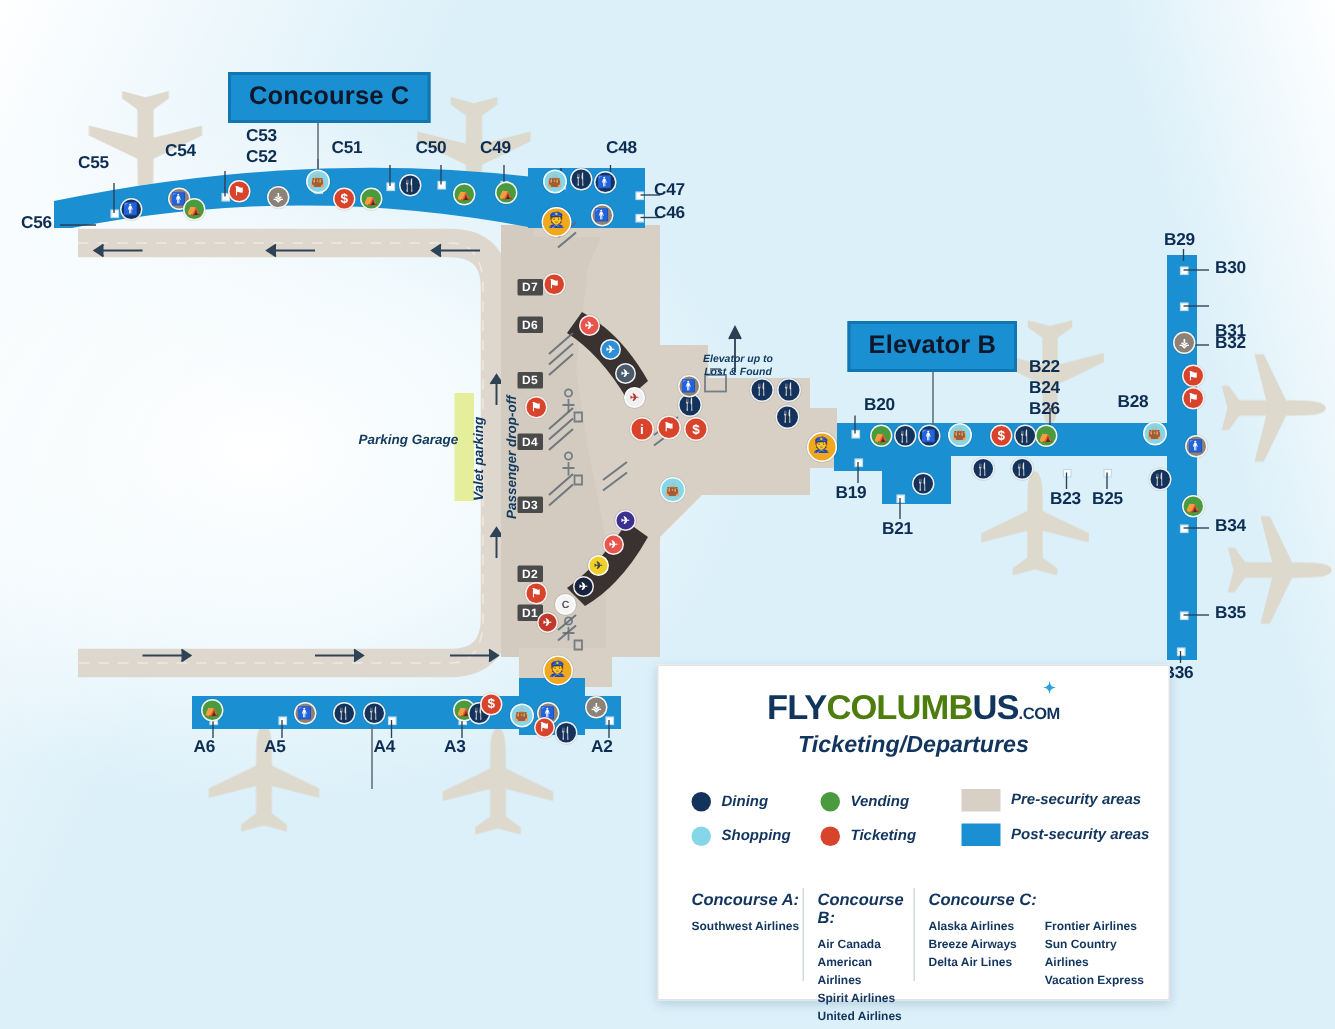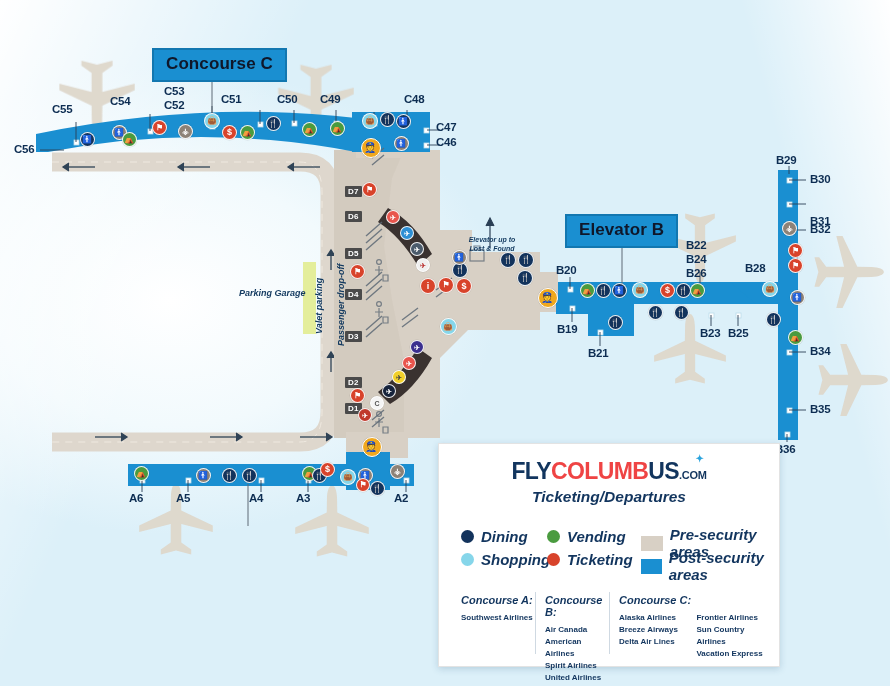--- a/index.html
+++ b/index.html
@@ -39,29 +39,29 @@
   .vert{transform-origin:0 0;}
   .elev{position:absolute;font-size:7px;font-weight:bold;font-style:italic;color:#12395f;text-align:center;line-height:1.25;}
   
   #legend{
     position:absolute;left:438px;top:443px;width:340px;height:222px;
     background:#ffffff;border:1px solid #e3e3e3;
     box-shadow:0 2px 7px rgba(30,80,120,.20);
   }
   #logo{text-align:center;margin-top:14px;font-weight:bold;font-size:23px;letter-spacing:-.6px;position:relative;}
   #logo .fly{color:#12355e;}
-  #logo .col{color:#ef4444;}
+  #logo .col{color:#4d7c0f;}
   #logo .us{color:#12355e;}
   #logo .dot{color:#12355e;font-size:11px;letter-spacing:-.3px;}
   #logo .star{position:absolute;font-size:10px;color:#2aa3dd;top:-5px;margin-left:-11px;}
   #tagline{text-align:center;font-style:italic;font-weight:bold;font-size:15.5px;color:#12355e;margin-top:3px;}
   .legrow{position:absolute;display:flex;align-items:center;gap:7px;}
   .legdot{width:13px;height:13px;border-radius:50%;display:inline-block;}
   .legsw{width:26px;height:15px;display:inline-block;}
-  .legtxt{font-style:italic;font-weight:bold;font-size:15px;color:#12355e;}
+  .legtxt{font-style:italic;font-weight:bold;font-size:10px;color:#12355e;}
   .concol{position:absolute;top:150px;}
   .conhead{font-style:italic;font-weight:bold;font-size:11px;color:#12355e;margin-bottom:6px;}
   .airline{font-size:8px;font-weight:bold;color:#12355e;line-height:1.5;}
   .vrule{position:absolute;top:148px;width:1px;height:62px;background:#cfd9e2;}
   
   .puck{
     position:absolute;border-radius:50%;
     display:flex;align-items:center;justify-content:center;
     color:#ffffff;font-weight:bold;line-height:1;
     border:1.2px solid rgba(255,255,255,.92);
@@ -281,21 +281,21 @@
   <div class="lbl gate" style="left:110px;top:95px;">C54</div>
   <div class="lbl gate" style="left:164px;top:85px;">C53</div>
   <div class="lbl gate" style="left:164px;top:99px;">C52</div>
   <div class="lbl gate" style="left:221px;top:93px;">C51</div>
   <div class="lbl gate" style="left:277px;top:93px;">C50</div>
   <div class="lbl gate" style="left:320px;top:93px;">C49</div>
   <div class="lbl gate" style="left:404px;top:93px;">C48</div>
   <div class="lbl gate" style="left:436px;top:121px;">C47</div>
   <div class="lbl gate" style="left:436px;top:136px;">C46</div>
 
-  <div class="lbl gate" style="left:556px;top:264px;text-align:right;">B20</div>
+  <div class="lbl gate" style="left:576px;top:264px;text-align:right;">B20</div>
   <div class="lbl gate" style="left:557px;top:323px;">B19</div>
   <div class="lbl gate" style="left:588px;top:347px;">B21</div>
   <div class="lbl gate" style="left:686px;top:239px;">B22</div>
   <div class="lbl gate" style="left:686px;top:253px;">B24</div>
   <div class="lbl gate" style="left:686px;top:267px;">B26</div>
   <div class="lbl gate" style="left:700px;top:327px;">B23</div>
   <div class="lbl gate" style="left:728px;top:327px;">B25</div>
   <div class="lbl gate" style="left:745px;top:262px;">B28</div>
   <div class="lbl gate" style="left:776px;top:154px;">B29</div>
   <div class="lbl gate" style="left:810px;top:173px;">B30</div>

